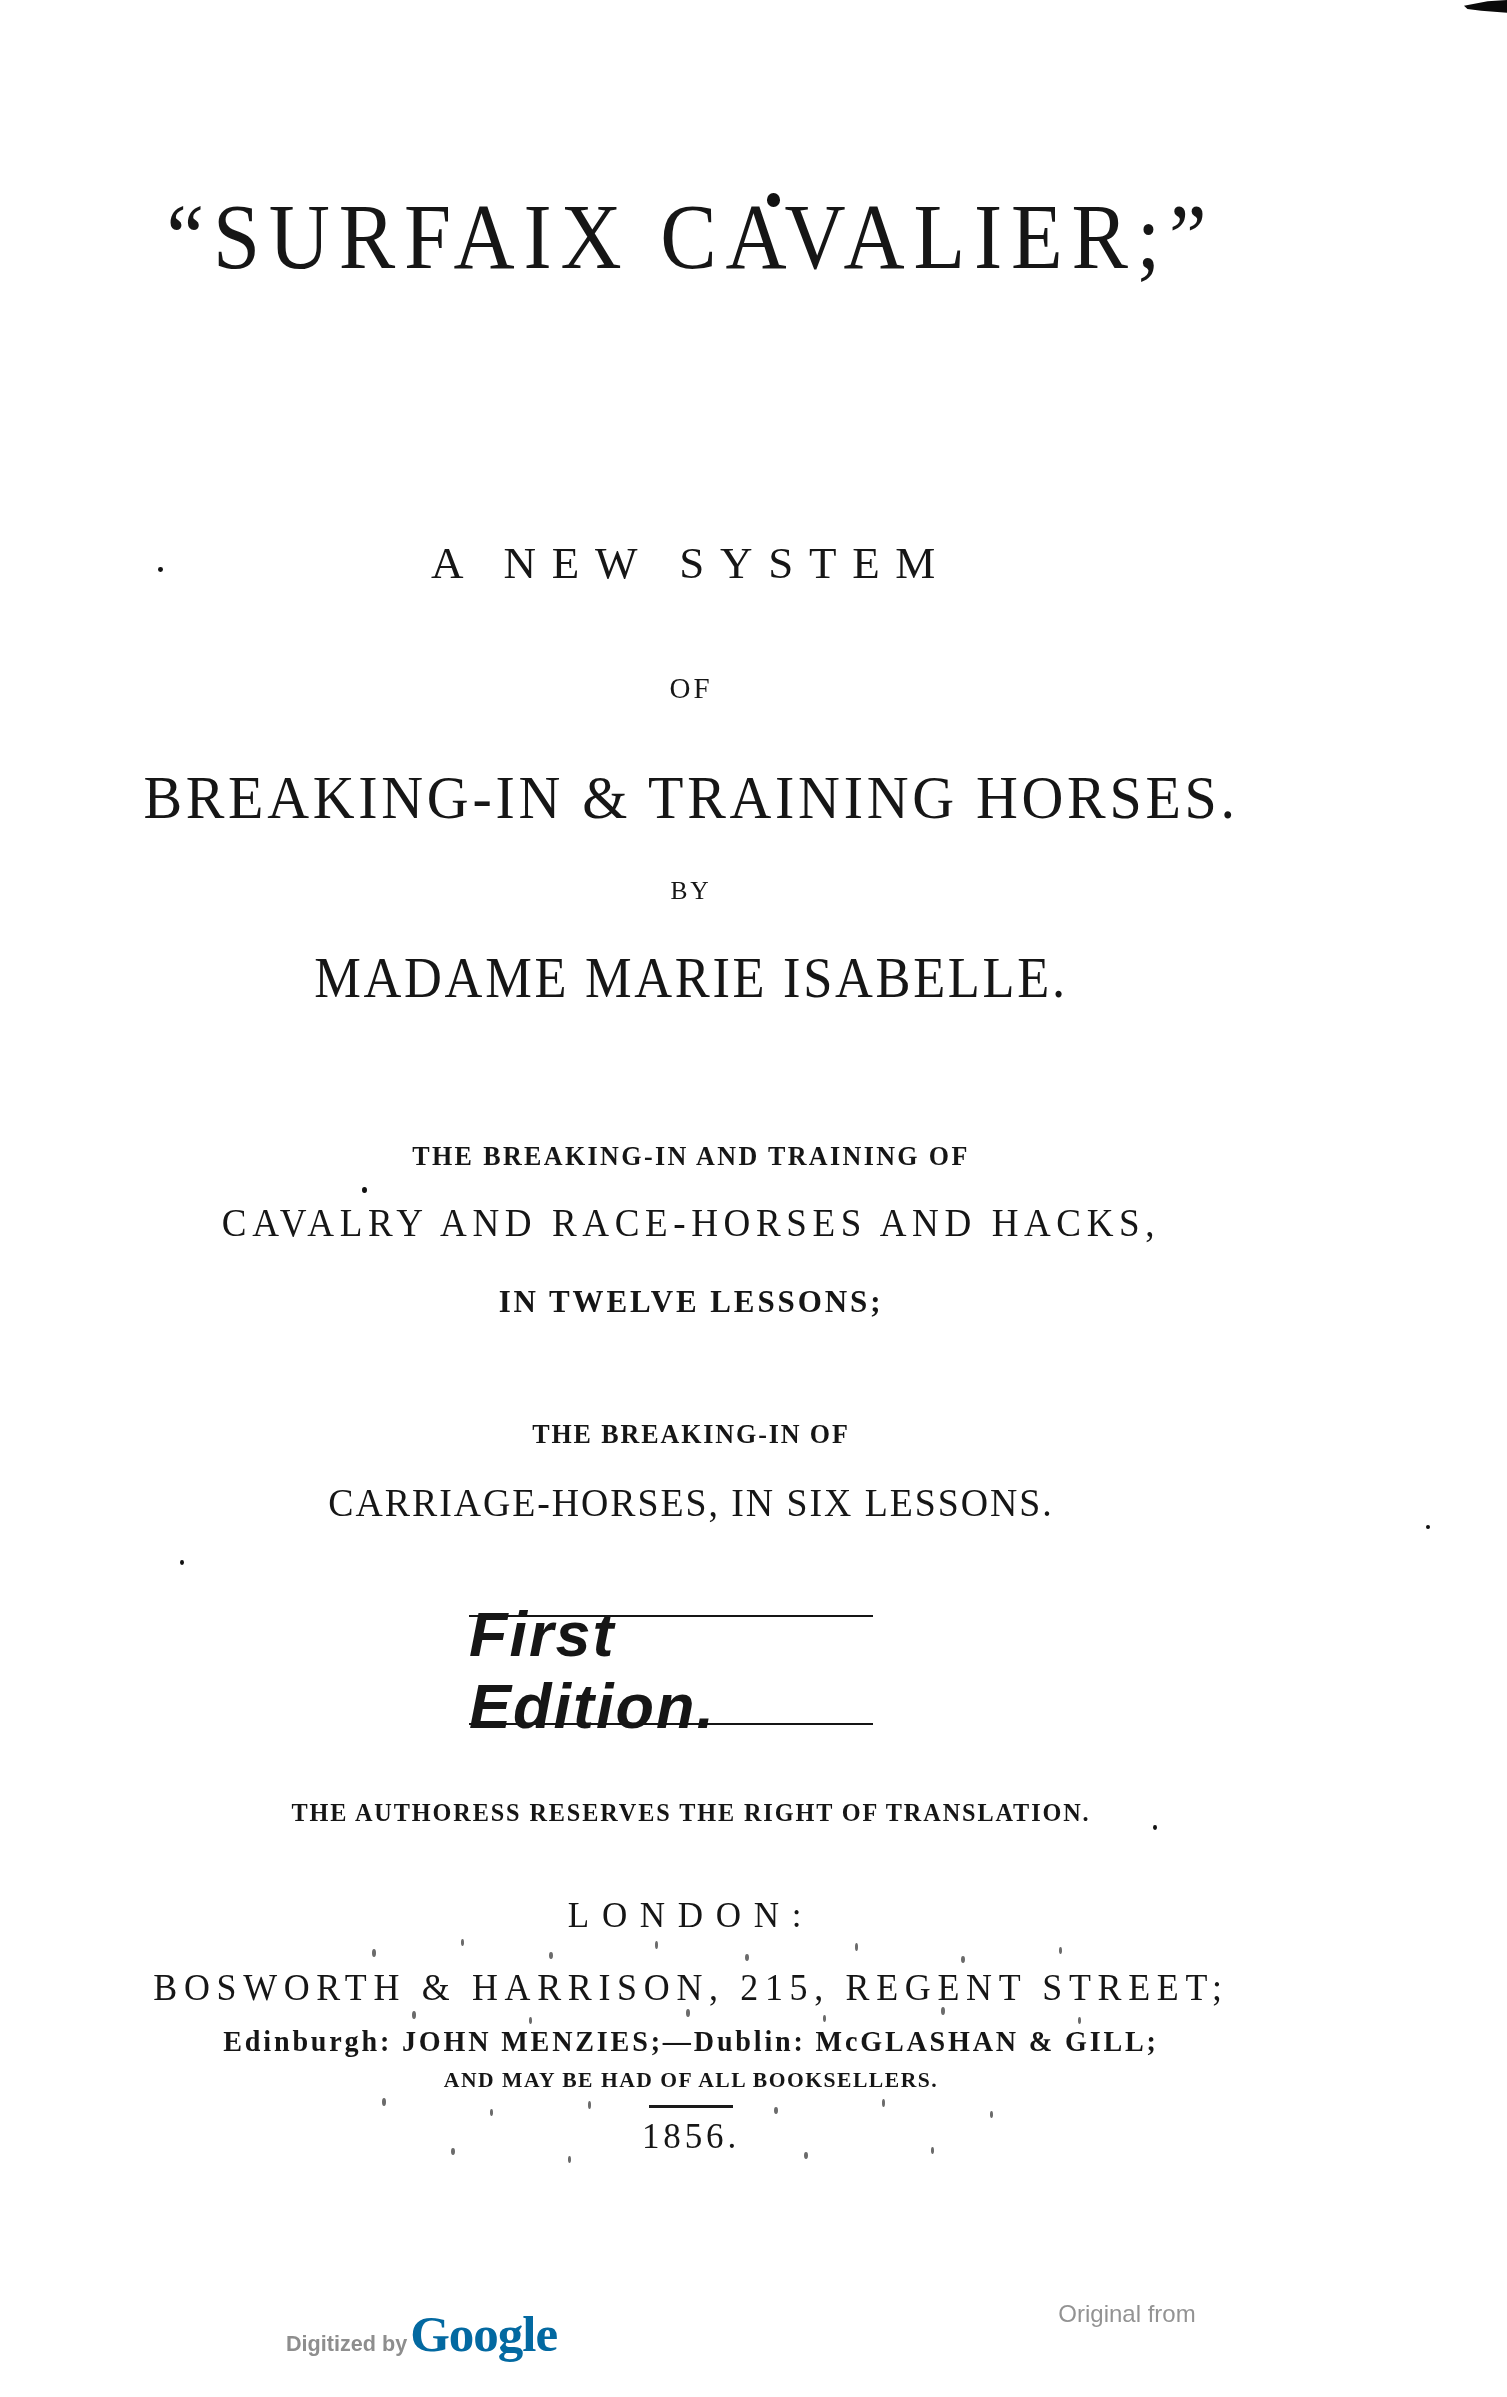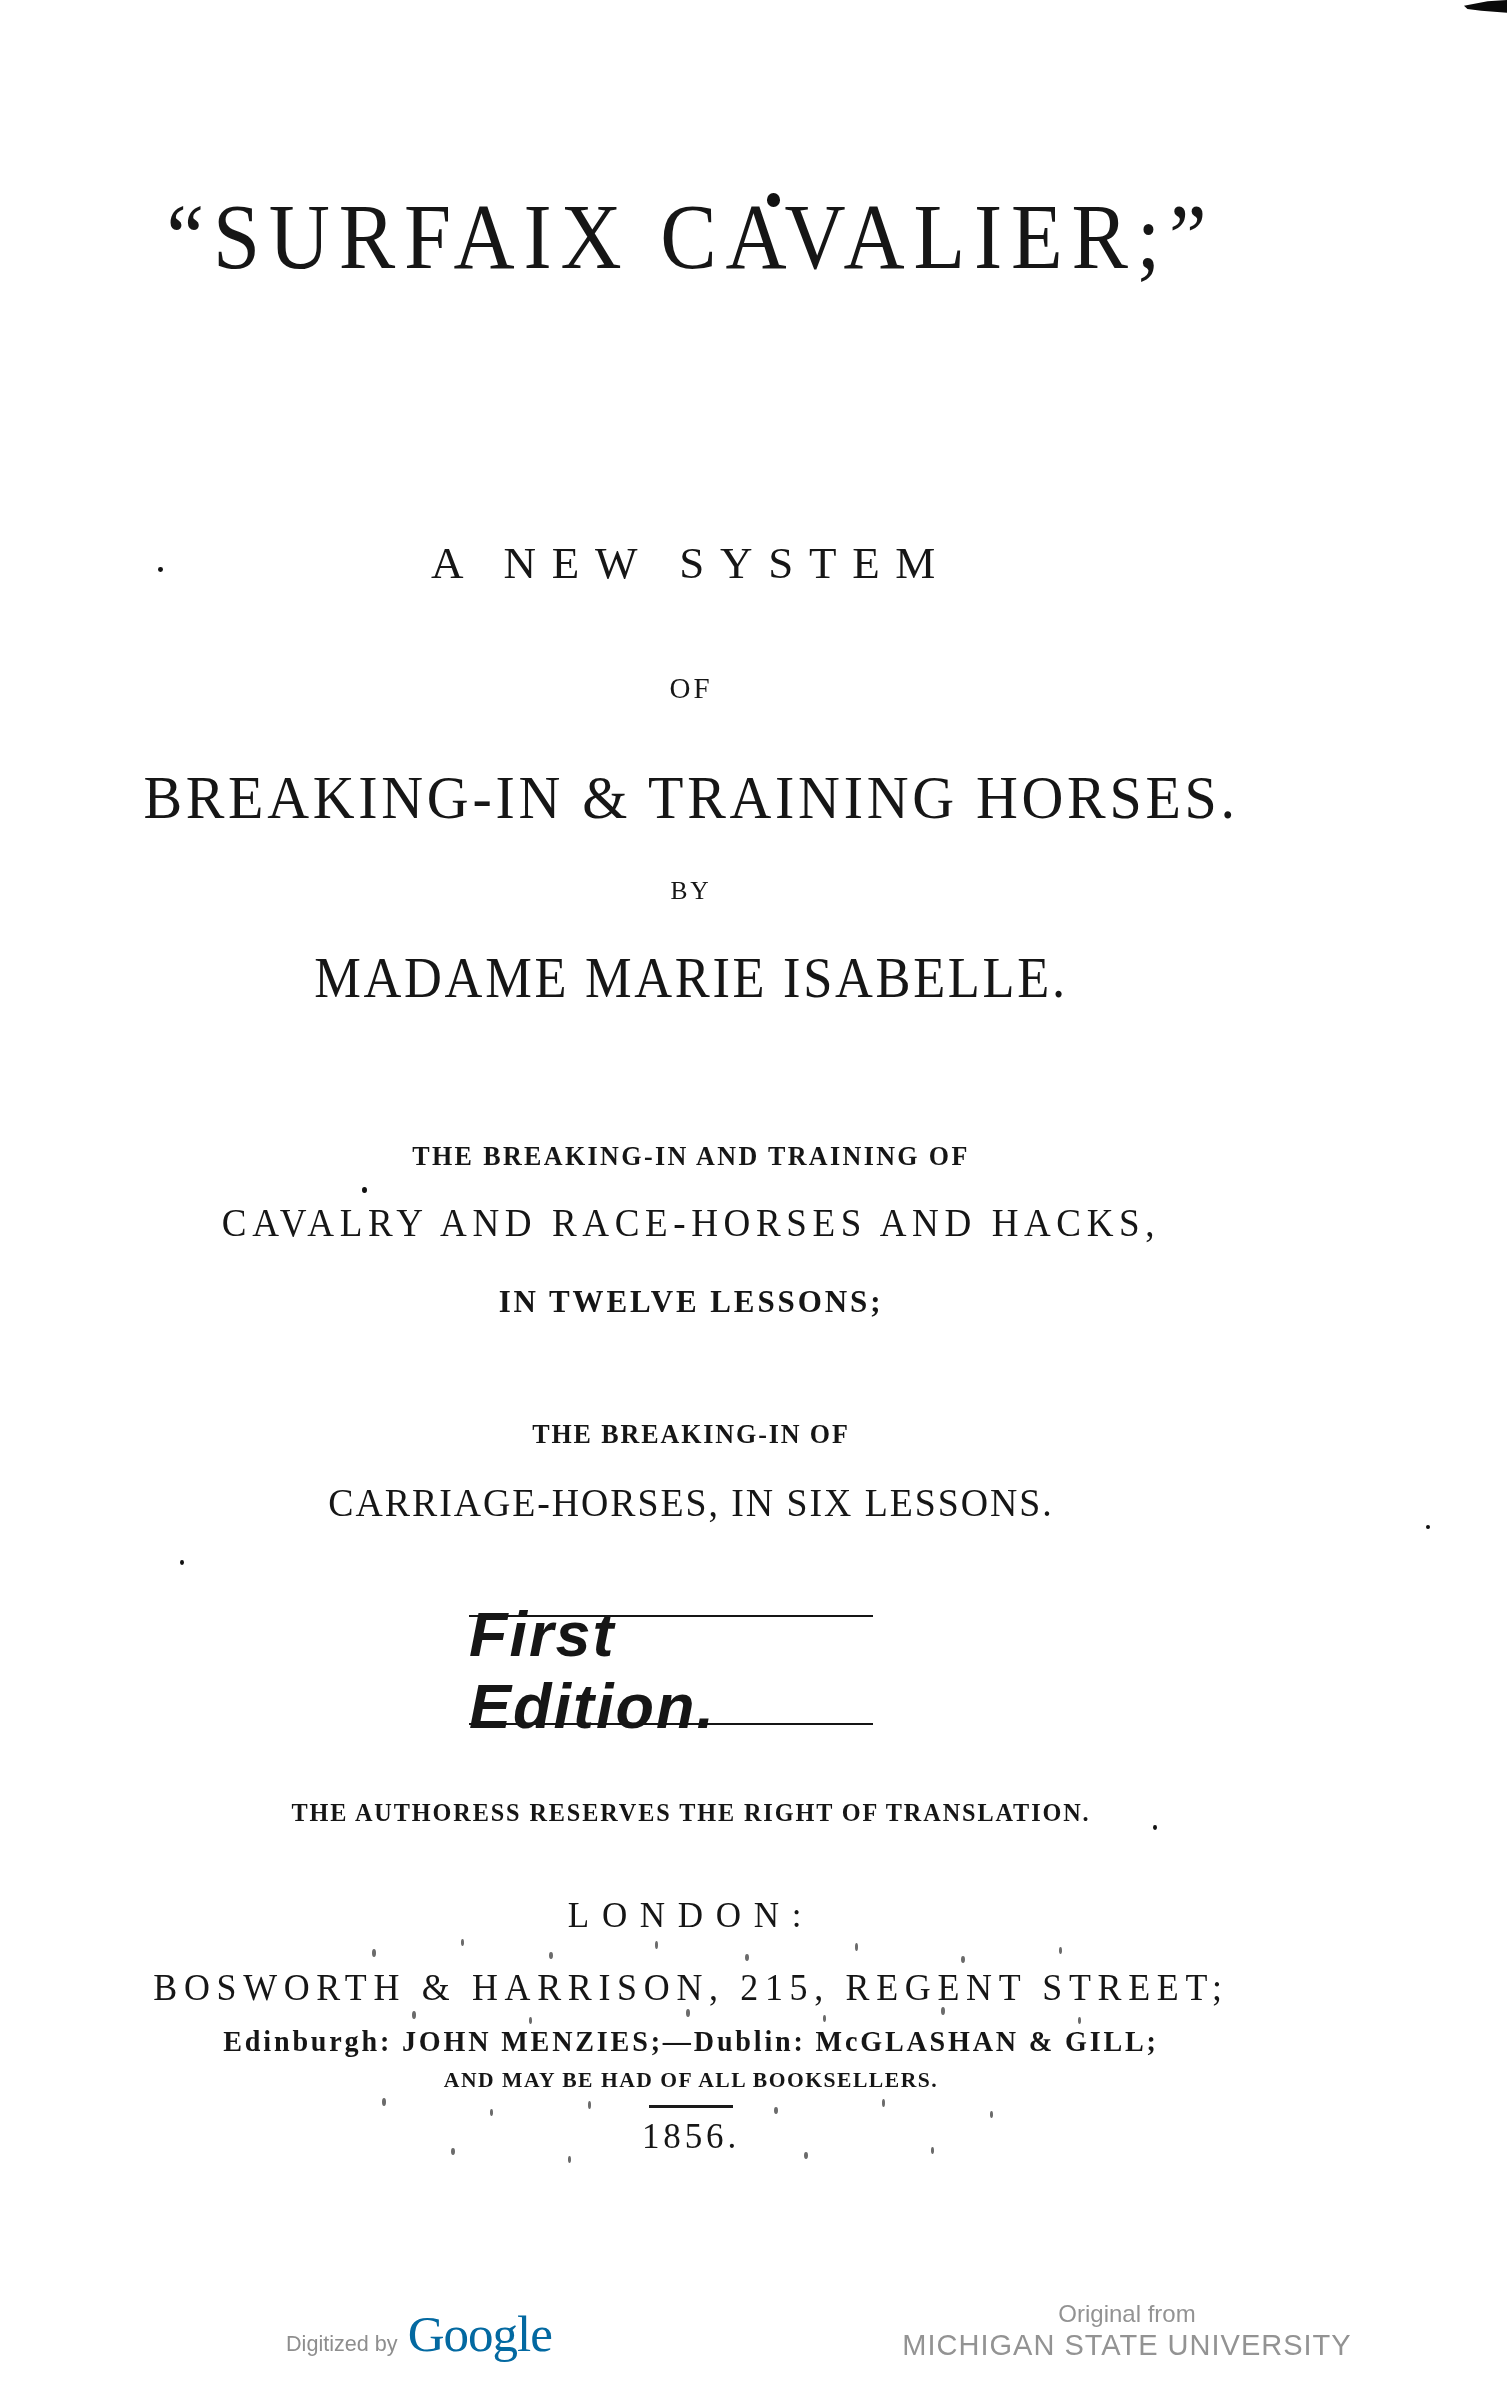--- a/index.html
+++ b/index.html
@@ -33,22 +33,23 @@
   .note{top:2068px;font-size:21.6px;font-weight:700;letter-spacing:1.5px;}
   .year-rule{position:absolute;left:649px;top:2105px;width:84px;height:2.9px;background:#1a1a1a;}
   .year{top:2117px;font-size:35px;letter-spacing:3.9px;}
   .corner-mark{
     position:absolute;left:1464px;top:0;width:43px;height:12.7px;background:#0a0a0a;
     clip-path:polygon(0 45%,55% 10%,100% 0,100% 100%,40% 85%,8% 70%);
   }
   .ink-dot{position:absolute;border-radius:50%;background:#111;}
   .speck{position:absolute;background:#3a3a3a;border-radius:50%;opacity:.75;}
   .footer-left{
-    position:absolute;left:286px;top:2305px;display:flex;align-items:baseline;gap:10px;
+    position:absolute;left:286px;top:2305px;display:flex;align-items:baseline;gap:3px;
     color:#8e8e8e;
+    font-weight:bold;
   }
   .digitized-label{font-family:"Liberation Sans","DejaVu Sans",sans-serif;font-size:21.6px;color:#8e8e8e;}
   .google-logo{font-family:"Liberation Serif","DejaVu Serif",serif;font-size:51px;color:#0369a1;letter-spacing:-1px;}
   .footer-right{
     position:absolute;left:843px;top:2301px;width:568px;text-align:center;
     font-family:"Liberation Sans","DejaVu Sans",sans-serif;color:#939393;
   }
   .orig-from{font-size:24px;line-height:25.5px;}
   .institution{font-size:29px;line-height:37px;letter-spacing:1px;}
 </style>
@@ -119,17 +120,16 @@
   <span class="speck" style="left:568px;top:2156px;width:2.9px;height:6.9px;"></span>
   <span class="speck" style="left:804px;top:2152px;width:3.9px;height:6.9px;"></span>
   <span class="speck" style="left:931px;top:2147px;width:2.9px;height:6.9px;"></span>
 
   <div class="footer-left">
     <span class="digitized-label">Digitized by</span>
     <span class="google-logo">Google</span>
   </div>
   <div class="footer-right">
     <div class="orig-from">Original from</div>
-    <div class="institution">MICHIGAN STATE UNIVERSITY</div>
   </div>
 
 </div>
 
 
 </body></html>

